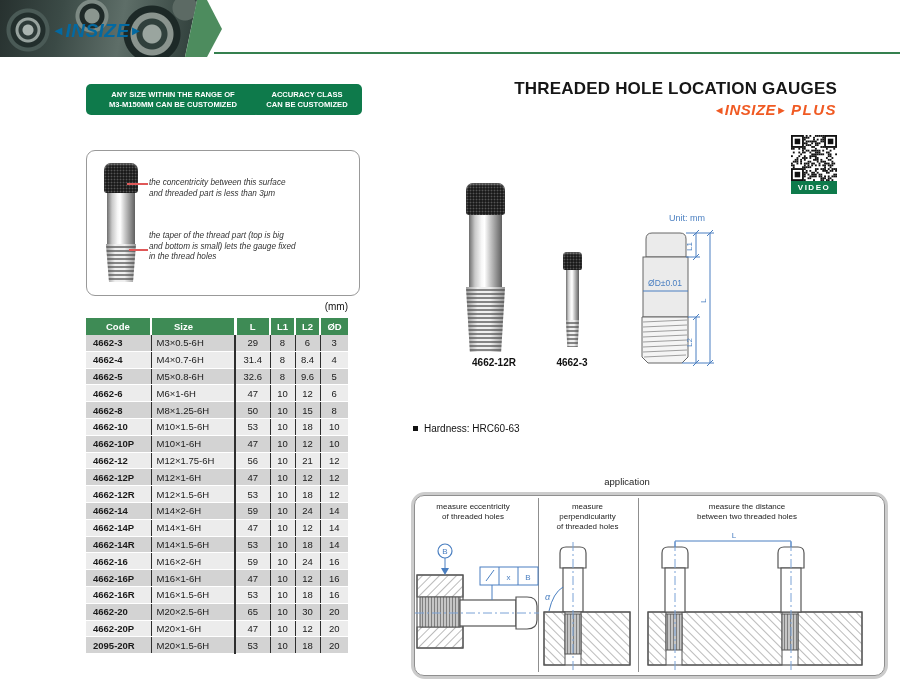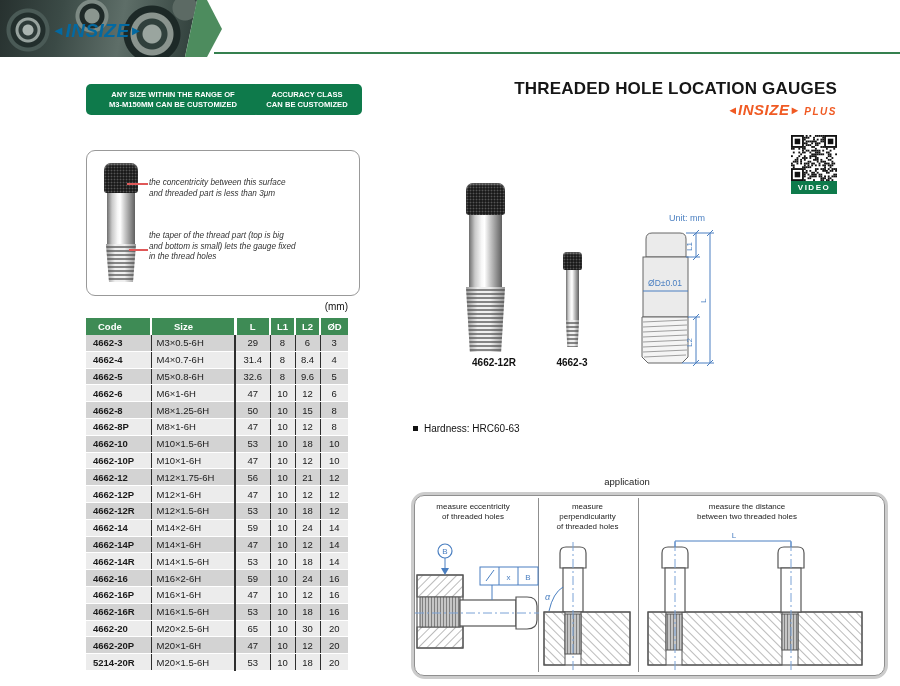--- a/index.html
+++ b/index.html
@@ -27,21 +27,21 @@
     flex-direction:column;justify-content:center;box-sizing:border-box;padding:2px 4px;}
   .badge1{left:86px;width:174px;}
   .badge2{left:252px;width:110px;}
 
   
   .page-title{position:absolute;right:63px;top:79px;font-size:17px;font-weight:bold;color:#161616;
     letter-spacing:.2px;white-space:nowrap;}
   .plus-logo{position:absolute;right:63px;top:101px;color:#f05a23;font-weight:bold;font-style:italic;white-space:nowrap;}
   .plus-logo .brand{font-size:15px;letter-spacing:.5px;}
   .plus-logo .arr{font-size:11px;font-style:normal;vertical-align:1px;}
-  .plus-logo .suffix{font-size:10px;letter-spacing:1.5px;margin-left:4px;}
+  .plus-logo .suffix{font-size:15px;letter-spacing:1.5px;margin-left:4px;}
   .qr{position:absolute;left:791px;top:135px;width:46px;height:46px;background:#fff;}
   .qr svg{display:block;width:46px;height:46px;}
   .video-tag{position:absolute;left:791px;top:181px;width:46px;height:13px;background:#0e7a4b;
     color:#fff;font-size:8px;font-weight:bold;letter-spacing:1.5px;text-align:center;line-height:13px;}
 
   
   .knurl{position:absolute;background-color:#1b1b1b;
     background-image:radial-gradient(circle,#555 .8px,rgba(0,0,0,0) 1.1px);background-size:3px 3px;
     border-radius:7px 7px 3px 3px;box-shadow:inset 0 2px 2px rgba(255,255,255,.25);}
   .metal{position:absolute;
@@ -60,21 +60,21 @@
 
   
   .prod-label{position:absolute;font-size:10px;font-weight:bold;text-align:center;color:#111;}
 
   
   .mm-note{position:absolute;right:552px;top:301px;font-size:10px;font-weight:normal;}
   table.spec{position:absolute;left:86px;top:318px;border-collapse:collapse;table-layout:fixed;
     font-size:9.5px;}
   table.spec th{background:#3e8b55;color:#fff;font-weight:bold;height:17px;padding:0;
     border-right:2px solid #fff;}
-  table.spec th.c0{text-align:left;padding-left:12px;}
+  table.spec th.c0{text-align:left;padding-left:20px;}
   table.spec th.c1{text-align:left;padding-left:22px;border-right:3px solid #fff;}
   table.spec th.c5{border-right:none;}
   table.spec td{height:15.8px;padding:0;text-align:center;color:#1a1a1a;
     border-right:1px solid #2e2e2e;border-bottom:1px solid #fff;}
   table.spec td.c0{font-weight:bold;text-align:left;padding-left:7px;}
   table.spec td.c1{text-align:left;padding-left:5px;border-right:2px solid #2e2e2e;}
   table.spec td.c5{border-right:none;}
   table.spec tbody tr:nth-child(odd) td{background:#d3d3d3;}
   table.spec tbody tr:nth-child(even) td{background:#ececec;}
 
@@ -473,28 +473,20 @@
         </tr>
         <tr>
           <td class="c0">4662-8</td>
           <td class="c1">M8×1.25-6H</td>
           <td class="c2">50</td>
           <td class="c3">10</td>
           <td class="c4">15</td>
           <td class="c5">8</td>
         </tr>
         <tr>
-          <td class="c0">4662-8P</td>
-          <td class="c1">M8×1-6H</td>
-          <td class="c2">47</td>
-          <td class="c3">10</td>
-          <td class="c4">12</td>
-          <td class="c5">8</td>
-        </tr>
-        <tr>
           <td class="c0">4662-10</td>
           <td class="c1">M10×1.5-6H</td>
           <td class="c2">53</td>
           <td class="c3">10</td>
           <td class="c4">18</td>
           <td class="c5">10</td>
         </tr>
         <tr>
           <td class="c0">4662-10P</td>
           <td class="c1">M10×1-6H</td>
@@ -585,21 +577,21 @@
         </tr>
         <tr>
           <td class="c0">4662-20P</td>
           <td class="c1">M20×1-6H</td>
           <td class="c2">47</td>
           <td class="c3">10</td>
           <td class="c4">12</td>
           <td class="c5">20</td>
         </tr>
         <tr>
-          <td class="c0">5214-20R</td>
+          <td class="c0">2095-20R</td>
           <td class="c1">M20×1.5-6H</td>
           <td class="c2">53</td>
           <td class="c3">10</td>
           <td class="c4">18</td>
           <td class="c5">20</td>
         </tr>
       </tbody>
   </table>
 
   <div class="app-title">application</div>

